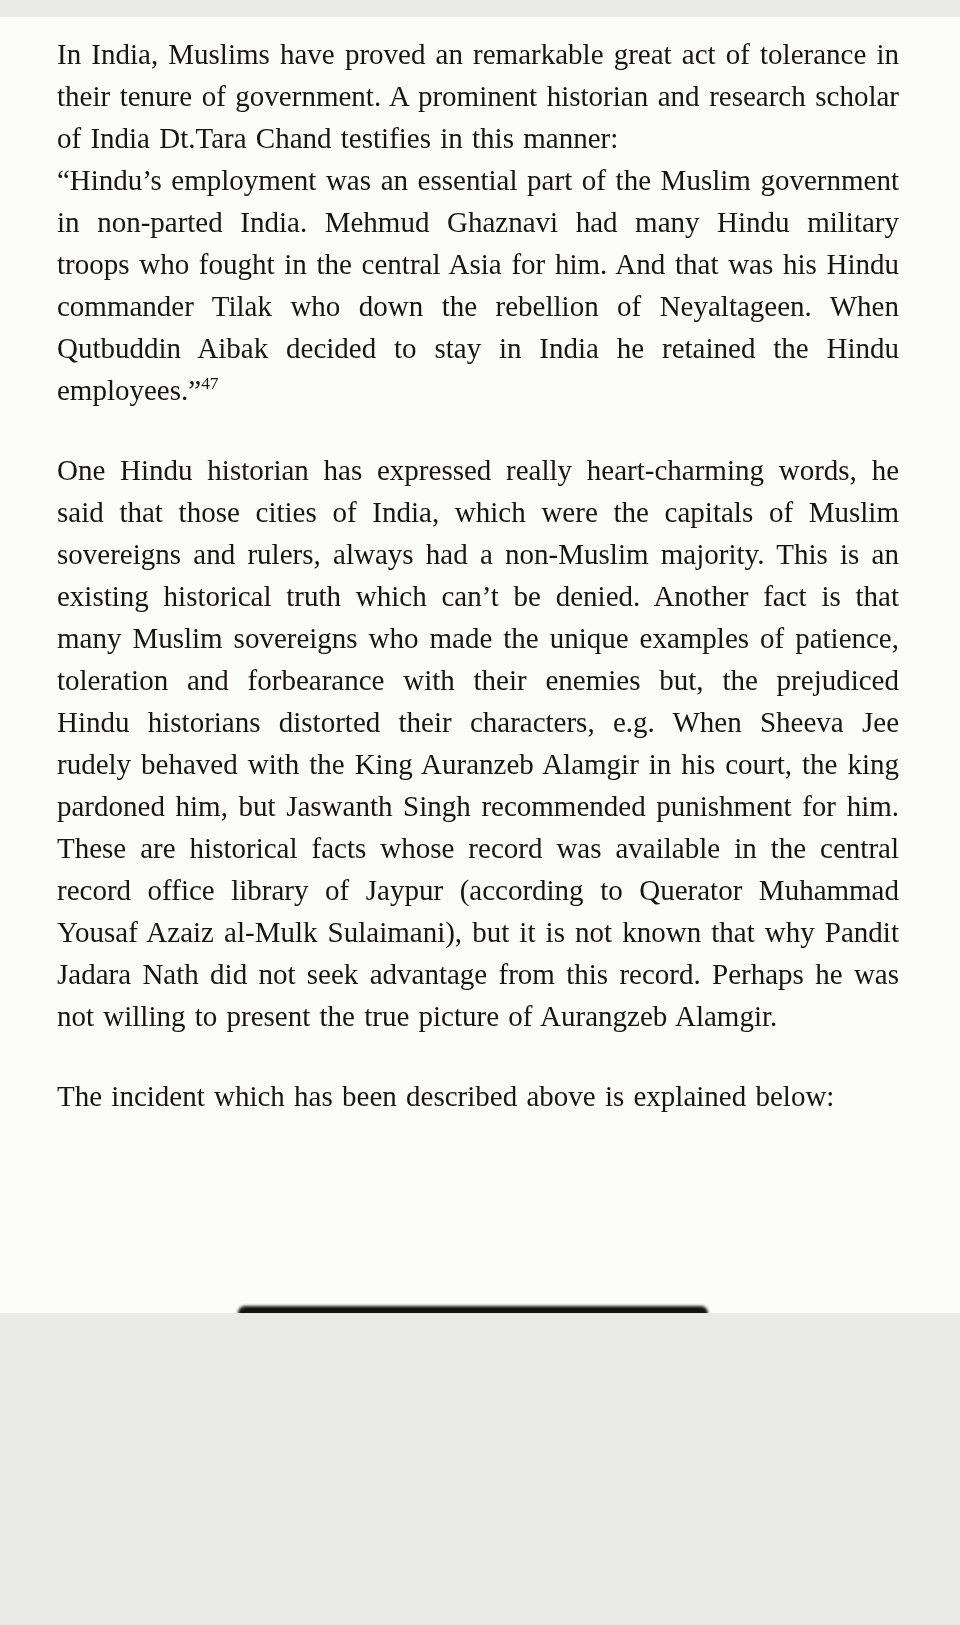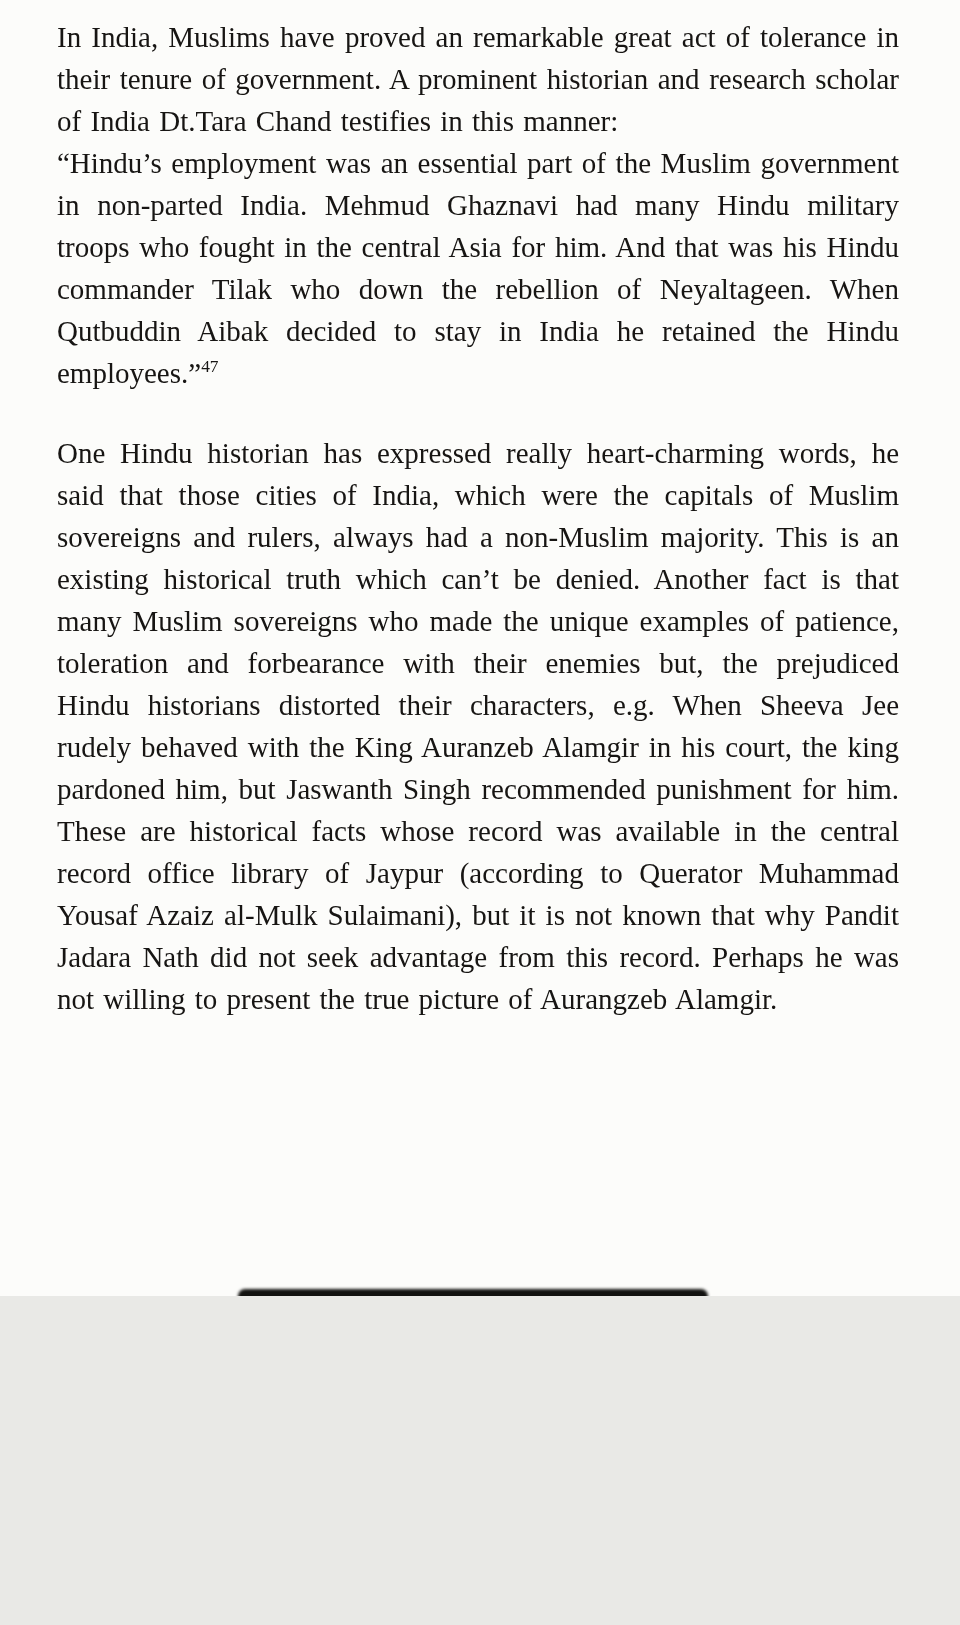--- a/index.html
+++ b/index.html
@@ -4,21 +4,21 @@
 <style>
   html, body {
     margin: 0;
     padding: 0;
     background: #e9e9e6;
   }
   .page {
     position: relative;
     width: 960px;
     height: 1296px;
-    margin: 0 auto;
+    margin: 17px auto;
     background: #fcfcfa;
     color: #171513;
     font-family: "Liberation Serif", serif;
     overflow: hidden;
   }
   .text-block {
     position: absolute;
     left: 57px;
     top: 16px;
     width: 842px;
@@ -87,20 +87,21 @@
 <div class="page">
 
   <div class="text-block">
 
     <p>In India, Muslims have proved an remarkable great act of tolerance in their tenure of government. A prominent historian and research scholar of India Dt.Tara Chand testifies in this manner:</p>
 
     <p><span>“Hindu’s employment was an essential part of the Muslim government in non-parted India. Mehmud Ghaznavi had many Hindu military troops who fought in the central Asia for him. And that was his Hindu commander Tilak who down the rebellion of Neyaltageen. When Qutbuddin Aibak decided to stay in India he retained the Hindu employees.”</span><sup class="ref">47</sup></p>
 
     <p class="spaced">One Hindu historian has expressed really heart-charming words, he said that those cities of India, which were the capitals of Muslim sovereigns and rulers, always had a non-Muslim majority. This is an existing historical truth which can’t be denied. Another fact is that many Muslim sovereigns who made the unique examples of patience, toleration and forbearance with their enemies but, the prejudiced Hindu historians distorted their characters, e.g. When Sheeva Jee rudely behaved with the King Auranzeb Alamgir in his court, the king pardoned him, but Jaswanth Singh recommended punishment for him. These are historical facts whose record was available in the central record office library of Jaypur (according to Querator Muhammad Yousaf Azaiz al-Mulk Sulaimani), but it is not known that why Pandit Jadara Nath did not seek advantage from this record. Perhaps he was not willing to present the true picture of Aurangzeb Alamgir.</p>
 
+    <p class="spaced">The incident which has been described above is explained below:</p>
 
   </div>
 
   <div class="footnote-area">
     <div class="footnote-rule"></div>
   </div>
 
   <div class="page-number">- 20 -</div>
 
   <div class="scan-artifact"></div>

